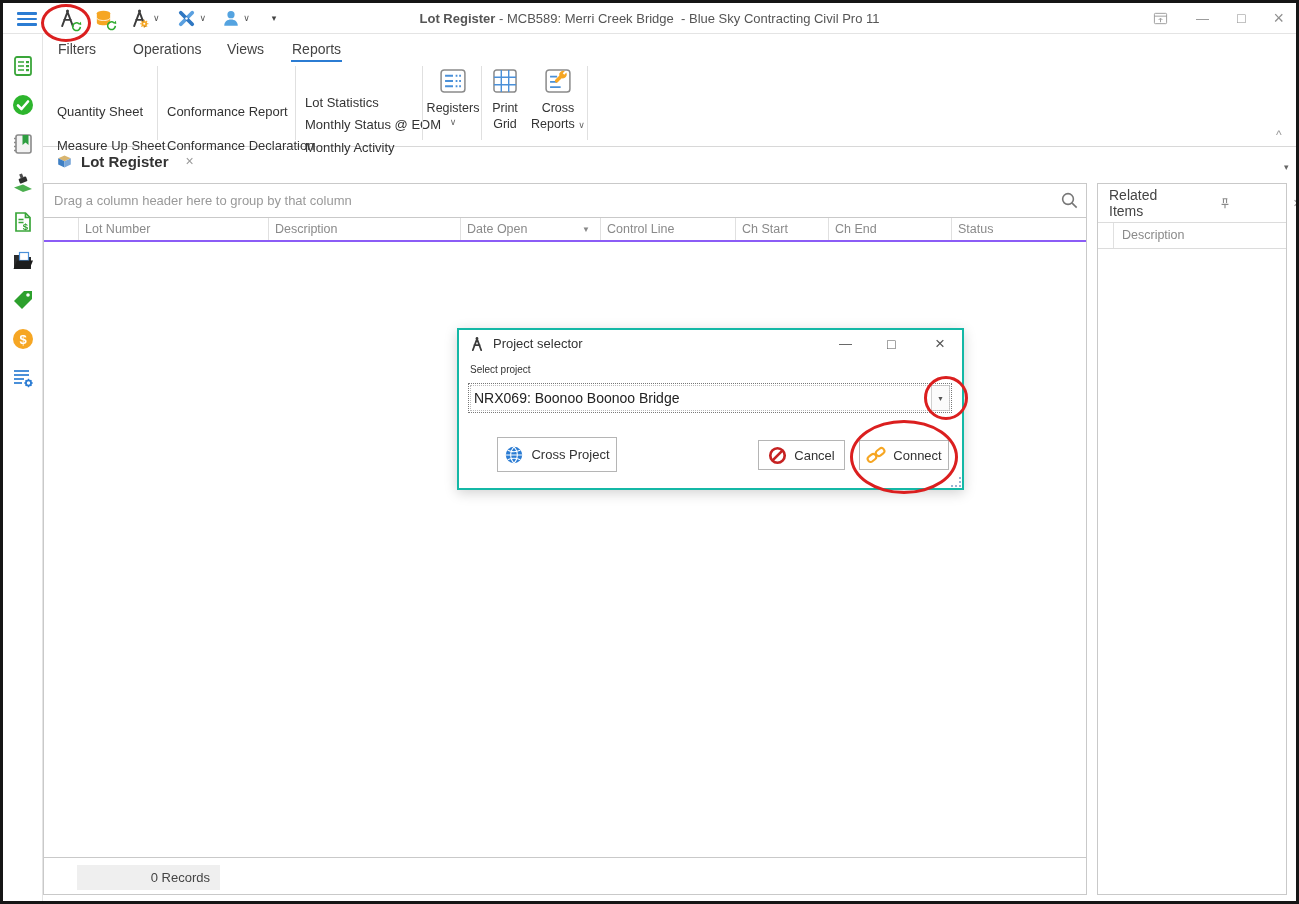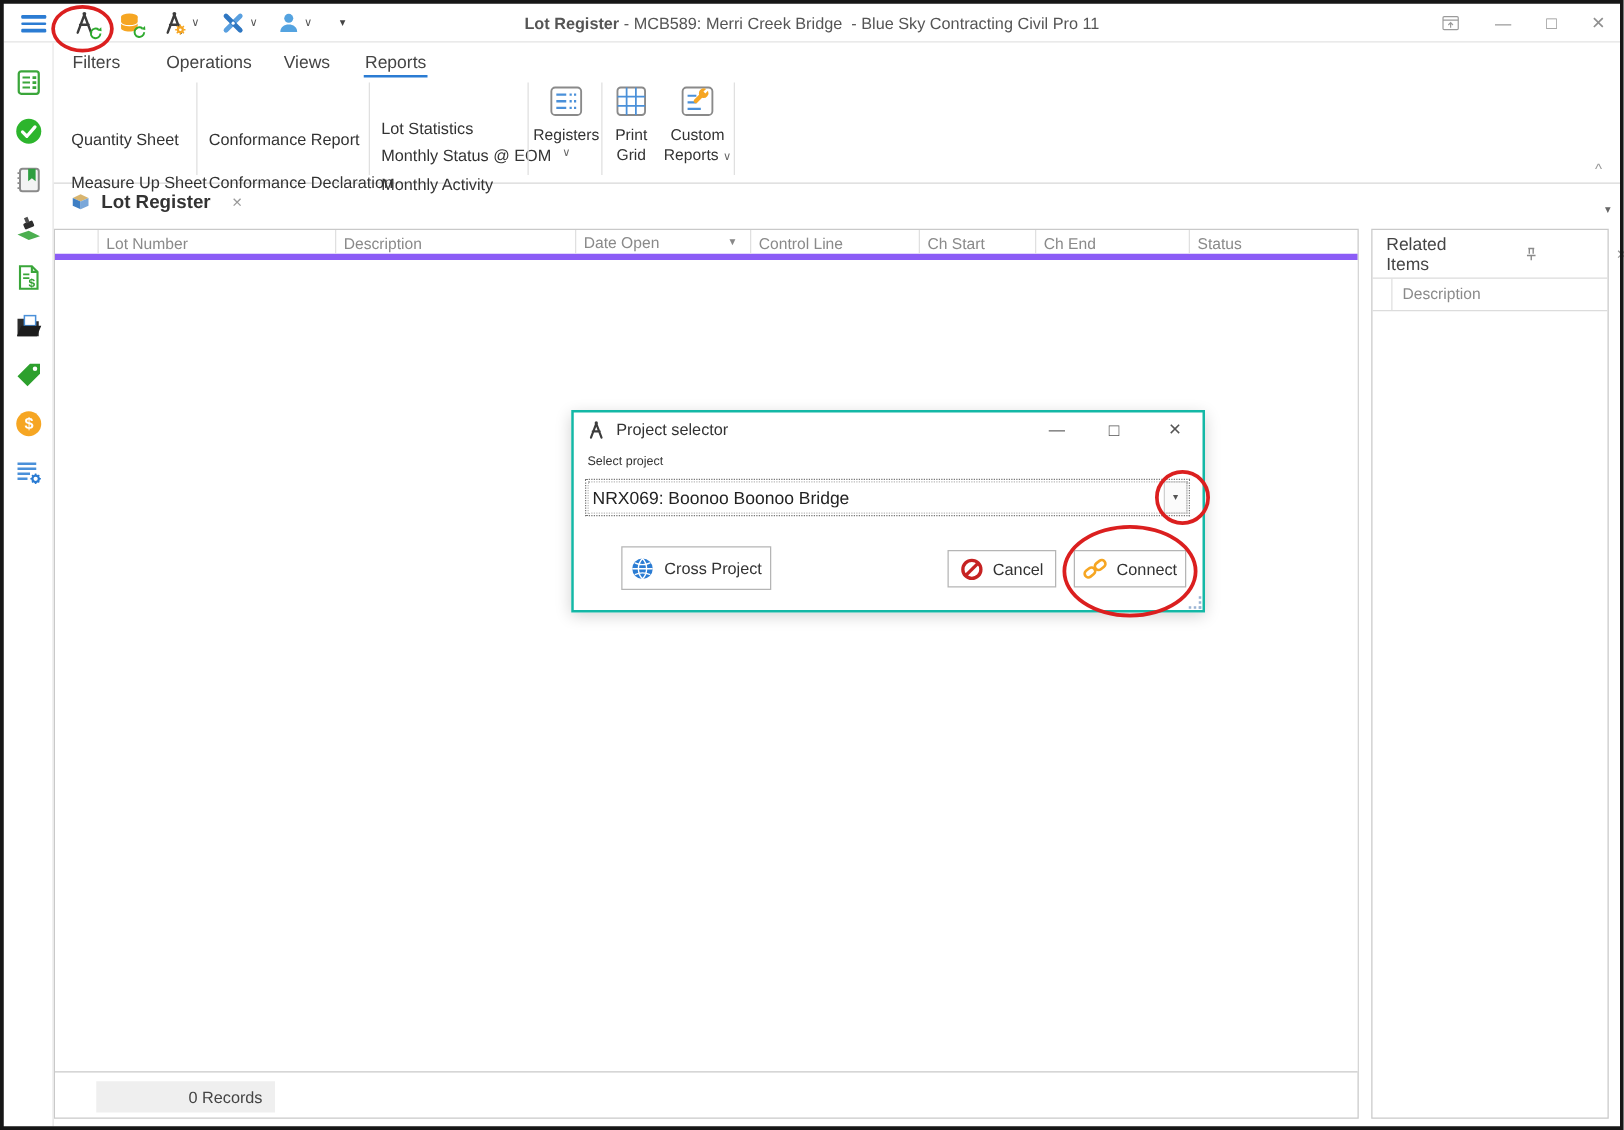--- a/index.html
+++ b/index.html
@@ -45,21 +45,21 @@
   
   .doctab { position:absolute; left:55px; top:152px; display:flex; align-items:center; gap:7px; cursor:pointer; z-index:4; }
   .doctab .tlabel { font-size:15px; font-weight:bold; color:#333; }
   .doctab .tclose { font-size:14px; color:#999; margin-left:10px; cursor:pointer; }
   .tabrow-dd { position:absolute; left:1284px; top:162px; font-size:9px; color:#666; cursor:pointer; z-index:4; }
 
   
   .grid-area { position:absolute; left:43px; top:183px; width:1044px; height:712px; border:1px solid #c9c9c9; background:#fff; display:flex; flex-direction:column; z-index:3; }
   .groupby { height:34px; border-bottom:1px solid #c9c9c9; display:flex; align-items:center; padding:0 10px; color:#999; font-size:13px; position:relative; }
   .search-btn { position:absolute; right:7px; top:7px; background:none; border:none; cursor:pointer; }
-  .cols { display:flex; height:24px; border-bottom:5px solid #8b5cf6; font-size:12.5px; color:#8a8a8a; }
+  .cols { display:flex; height:24px; border-bottom:2px solid #8b5cf6; font-size:12.5px; color:#8a8a8a; }
   .col { padding:4px 6px; border-right:1px solid #e0e0e0; white-space:nowrap; overflow:hidden; cursor:pointer; }
   .c-sel { width:35px; }  .c-lot { width:190px; }  .c-desc { width:192px; }
   .c-date { width:140px; display:flex; justify-content:space-between; align-items:center; }
   .c-ctrl { width:135px; } .c-chs { width:93px; } .c-che { width:123px; }
   .c-status { flex:1; border-right:none; }
   .sort-glyph { font-size:8px; color:#888; margin-right:4px; }
   .grid-body { flex:1; background:#fff; }
   .grid-footer { border-top:1px solid #c9c9c9; height:37px; position:relative; }
   .count-box { position:absolute; left:33px; top:7px; width:143px; height:25px; background:#efefef; display:flex; align-items:center; justify-content:flex-end; padding-right:10px; font-size:13px; color:#444; }
 
@@ -323,40 +323,49 @@
     </button>
 
     <button class="bigbtn" style="left:486px; width:58px">
       <span>
           <svg width="30" height="30" viewBox="0 0 34 34">
             <rect x="3.5" y="4.5" width="27" height="25" rx="3.5" fill="#fff" stroke="#8a8a8a" stroke-width="1.7"></rect>
             <path d="M8 12h8M8 18h8M8 24h12" stroke="#4a90d9" stroke-width="2"></path>
             <path d="M26.5 7.5 a4.6 4.6 0 0 1-5.3 6.4 l-4.5 4.5 a2 2 0 0 1-2.8-2.8 l4.5-4.5 a4.6 4.6 0 0 1 6.4-5.3 l-2.4 2.4 1.7 1.7 z" fill="#f6a623"></path>
           </svg>
         </span>
-      <span class="lbl"><span>Custom Reports</span> <span class="chev">∨</span></span>
+      <span class="lbl"><span>Cross Reports</span> <span class="chev">∨</span></span>
     </button>
 
     <span class="collapse-chev">^</span>
   </div>
 
   <div class="doctab">
     <span>
         <svg width="19" height="18" viewBox="0 0 20 20">
           <path d="M3 7 L10 3.8 L17 7 L10 10.2 z" fill="#d8b56f"></path>
           <path d="M3 7 v7 l7 3.2 v-7 z" fill="#3f7fc4"></path>
           <path d="M17 7 v7 l-7 3.2 v-7 z" fill="#7aa7d9"></path>
         </svg>
       </span>
     <span class="tlabel">Lot Register</span>
     <span class="tclose">×</span>
   </div>
   <span class="tabrow-dd">▾</span>
 
   <div class="grid-area">
+    <div class="groupby">
+      <span>Drag a column header here to group by that column</span>
+      <button class="search-btn">
+        <span><svg width="19" height="19" viewBox="0 0 18 18">
+              <circle cx="7.6" cy="7.6" r="5.1" fill="none" stroke="#777" stroke-width="1.5"></circle>
+              <path d="M11.5 11.5 L15.8 15.8" stroke="#777" stroke-width="1.5"></path>
+            </svg></span>
+      </button>
+    </div>
     <div class="cols">
       <div class="col c-sel"></div>
       <div class="col c-lot">Lot Number</div>
       <div class="col c-desc">Description</div>
       <div class="col c-date">
           <span>Date Open</span>
           <span class="sort-glyph">▼</span>
         </div>
       <div class="col c-ctrl">Control Line</div>
       <div class="col c-chs">Ch Start</div>

